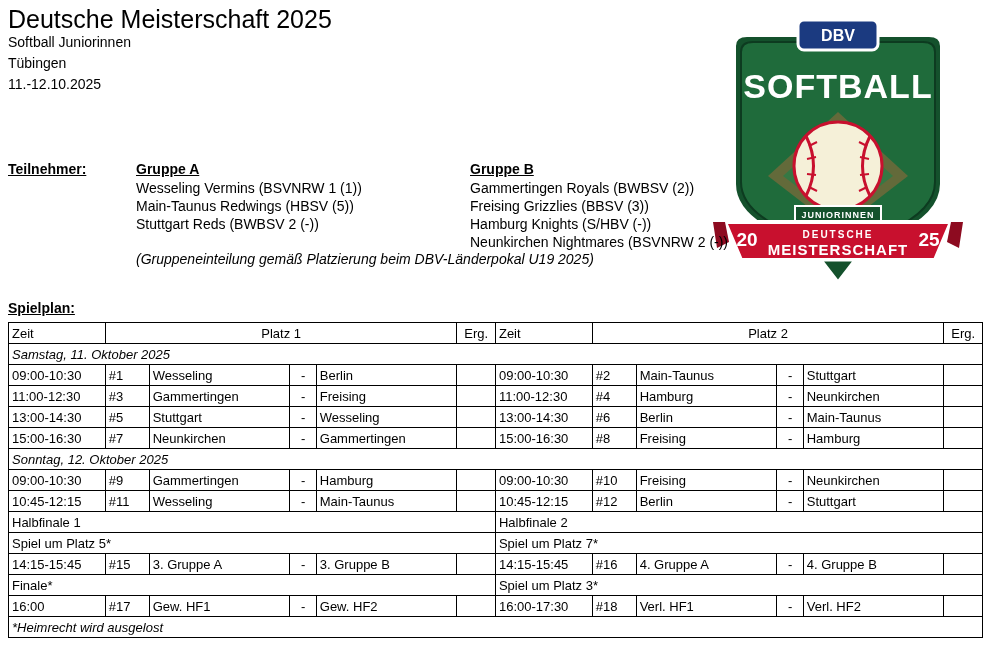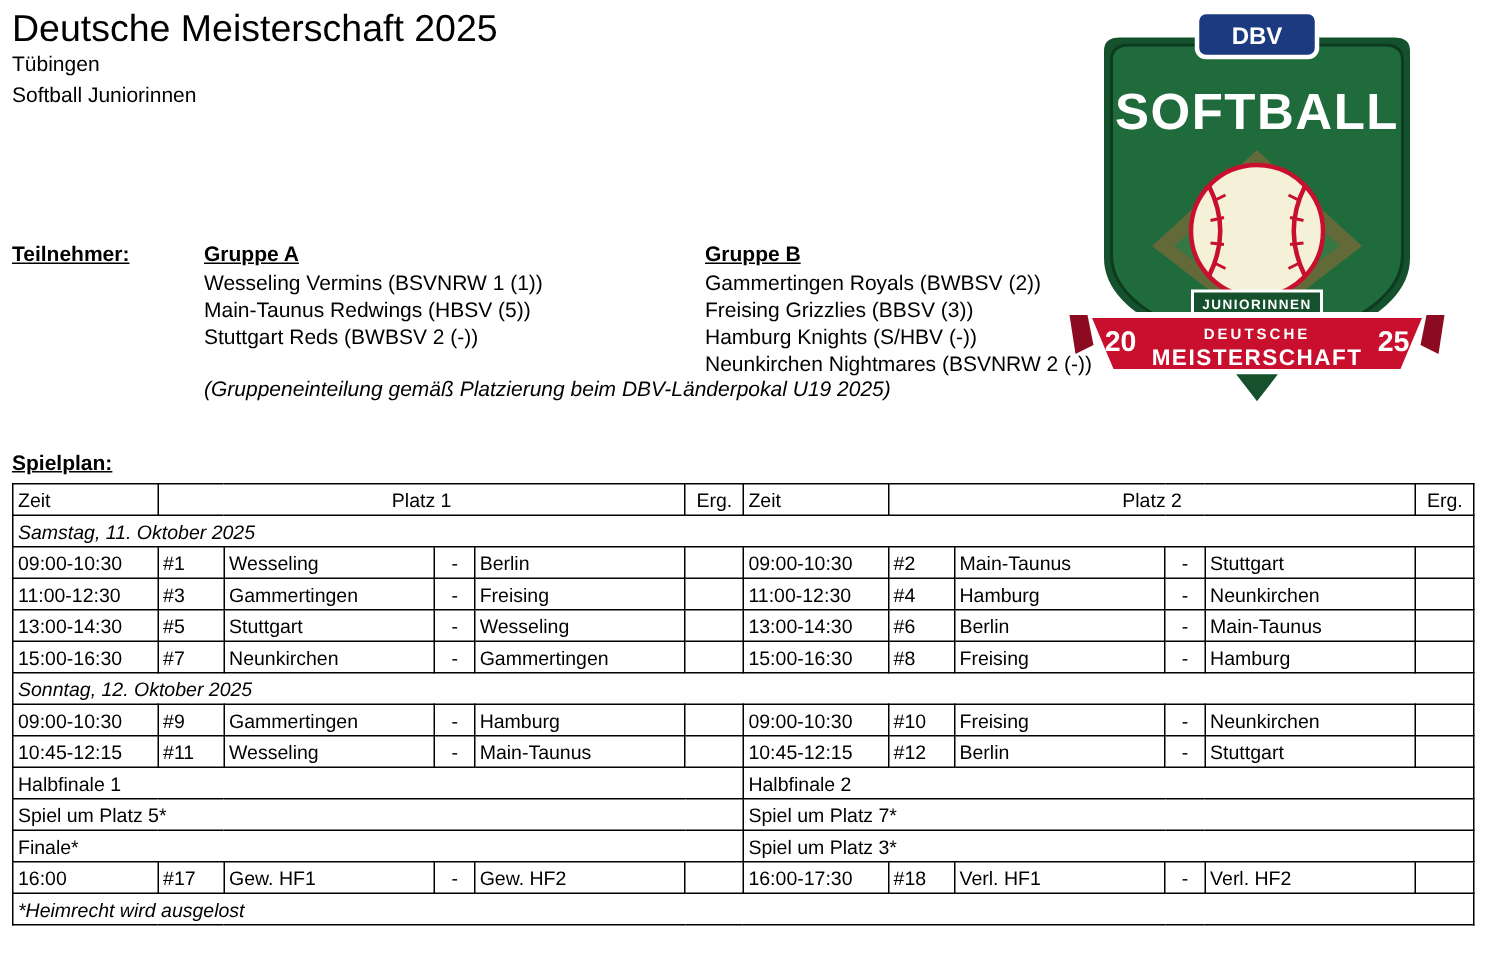--- a/index.html
+++ b/index.html
@@ -28,21 +28,21 @@
     font-weight: normal;
   }
   .subtitle {
     font-size: 14px;
     line-height: 21px;
   }
 
   
   .logo {
     position: absolute;
-    top: 4px;
+    top: 16px;
     right: 18px;
     width: 270px;
     height: 270px;
   }
 
   
   .teilnehmer {
     position: absolute;
     top: 160px;
     left: 8px;
@@ -132,22 +132,23 @@
   .footnote td {
     font-style: italic;
     text-align: left;
   }
 </style>
 </head>
 <body>
 
 <div class="header">
   <div class="title">Deutsche Meisterschaft 2025</div>
+  <div class="subtitle">Softball Juniorinnen</div>
   <div class="subtitle">Tübingen</div>
-  <div class="subtitle">Softball Juniorinnen</div>
+  <div class="subtitle">11.-12.10.2025</div>
 </div>
 
 <div class="logo">
   <svg viewBox="0 0 270 270" width="270" height="270">
 
     <path d="M30 30 Q30 18 44 18 L226 18 Q240 18 240 30 L240 168 Q240 200 190 222 L135 250 L80 222 Q30 200 30 168 Z" fill="#14512c" stroke="#ffffff" stroke-width="6"></path>
     <path d="M38 36 Q38 26 50 26 L220 26 Q232 26 232 36 L232 166 Q232 194 188 214 L135 240 L82 214 Q38 194 38 166 Z" fill="#1f6b3b" stroke="#0d3b20" stroke-width="2"></path>
 
     <path d="M135 96 L205 160 L135 214 L65 160 Z" fill="#9b6a3a" opacity="0.55"></path>
     <path d="M135 110 L190 160 L135 202 L80 160 Z" fill="#2b7c47" opacity="0.8"></path>
@@ -326,20 +327,34 @@
         <td class="c-erg"></td>
       </tr>
       <tr class="sectionbar">
         <td colspan="6">Halbfinale 1</td>
         <td colspan="6">Halbfinale 2</td>
       </tr>
       <tr class="sectionbar">
         <td colspan="6">Spiel um Platz 5*</td>
         <td colspan="6">Spiel um Platz 7*</td>
       </tr>
+      <tr>
+        <td class="c-time">14:15-15:45</td>
+        <td class="c-num">#15</td>
+        <td class="c-home">3. Gruppe A</td>
+        <td class="c-dash">-</td>
+        <td class="c-away">3. Gruppe B</td>
+        <td class="c-erg"></td>
+        <td class="c-time">14:15-15:45</td>
+        <td class="c-num">#16</td>
+        <td class="c-home">4. Gruppe A</td>
+        <td class="c-dash">-</td>
+        <td class="c-away">4. Gruppe B</td>
+        <td class="c-erg"></td>
+      </tr>
       <tr class="sectionbar">
         <td colspan="6">Finale*</td>
         <td colspan="6">Spiel um Platz 3*</td>
       </tr>
       <tr>
         <td class="c-time">16:00</td>
         <td class="c-num">#17</td>
         <td class="c-home">Gew. HF1</td>
         <td class="c-dash">-</td>
         <td class="c-away">Gew. HF2</td>

